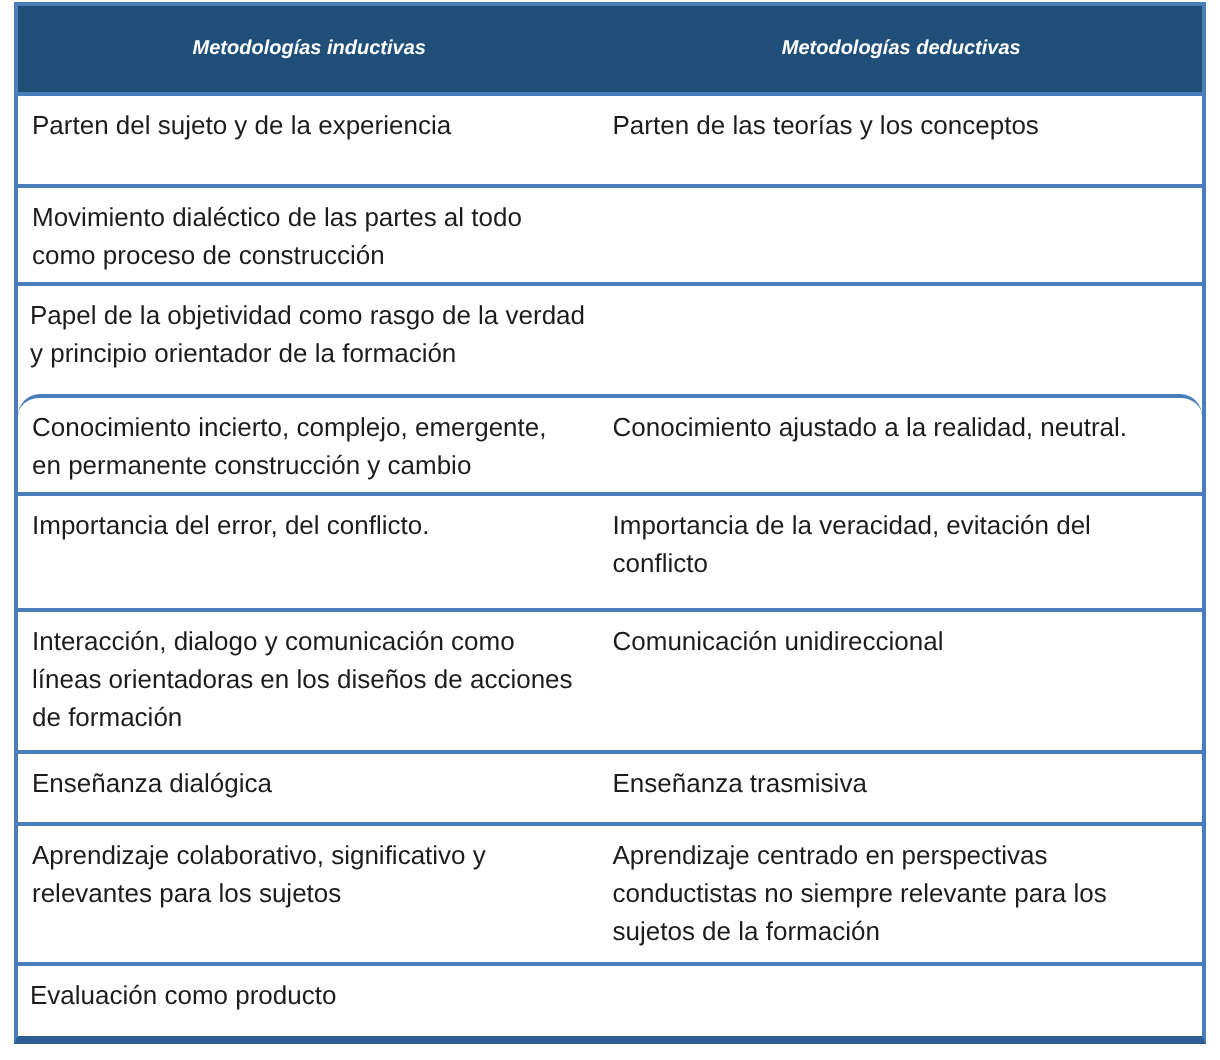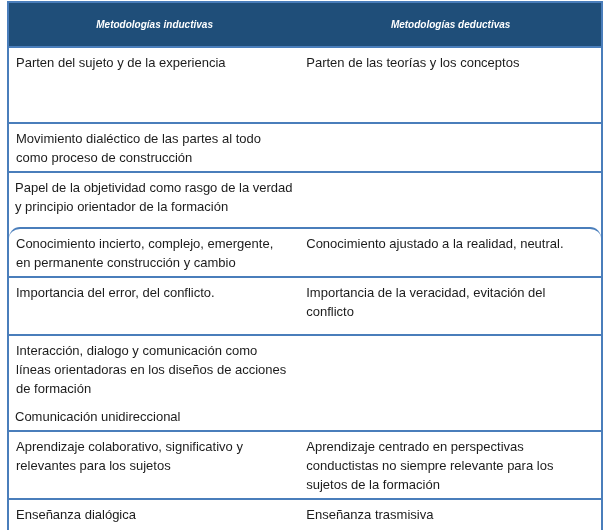--- a/index.html
+++ b/index.html
@@ -47,25 +47,25 @@
   .cell {
     font-size: 13px;
     line-height: 19px;
     color: var(--text);
     padding: 5px 10px 4px 7px;
   }
   .cell-left  { width: 49.2%; }
   .cell-right { width: 50.8%; padding-left: 6px; }
   
   .row:nth-child(1) { min-height: 46px; }
-  .row:nth-child(2) { min-height: 48px; margin-top: 30px; }
+  .row:nth-child(2) { min-height: 48px; }
   .row:nth-child(3) { min-height: 56px; }
   .row:nth-child(4) { min-height: 49px; border-radius: 11px; }
   .row:nth-child(5) { min-height: 58px; }
-  .row:nth-child(6) { min-height: 71px; flex-direction: column; }
+  .row:nth-child(6) { min-height: 71px; }
   .row:nth-child(7) { min-height: 36px; }
   .row:nth-child(8) { min-height: 70px; }
   .row:nth-child(9) { min-height: 37px; }
 </style>
 </head>
 <body>
 
 <div class="table-wrap">
   <div class="header-row">
     <div class="header-cell hc-left">Metodologías inductivas</div>
@@ -94,26 +94,26 @@
     <div class="cell cell-left">Importancia del error, del conflicto.</div>
     <div class="cell cell-right">Importancia de la veracidad, evitación del conflicto</div>
   </div>
 
   <div class="row">
     <div class="cell cell-left">Interacción, dialogo y comunicación como líneas orientadoras en los diseños de acciones de formación</div>
     <div class="cell cell-right">Comunicación unidireccional</div>
   </div>
 
   <div class="row">
-    <div class="cell cell-left">Aprendizaje colaborativo, significativo y relevantes para los sujetos</div>
-    <div class="cell cell-right">Aprendizaje centrado en perspectivas conductistas no siempre relevante para los sujetos de la formación</div>
+    <div class="cell cell-left">Enseñanza dialógica</div>
+    <div class="cell cell-right">Enseñanza trasmisiva</div>
   </div>
 
   <div class="row">
-    <div class="cell cell-left">Enseñanza dialógica</div>
-    <div class="cell cell-right">Enseñanza trasmisiva</div>
+    <div class="cell cell-left">Aprendizaje colaborativo, significativo y relevantes para los sujetos</div>
+    <div class="cell cell-right">Aprendizaje centrado en perspectivas conductistas no siempre relevante para los sujetos de la formación</div>
   </div>
 
   <div class="row">
     <div class="cell cell-right">Evaluación como producto</div>
   </div>
 </div>
 </div>
 
 </body></html>

